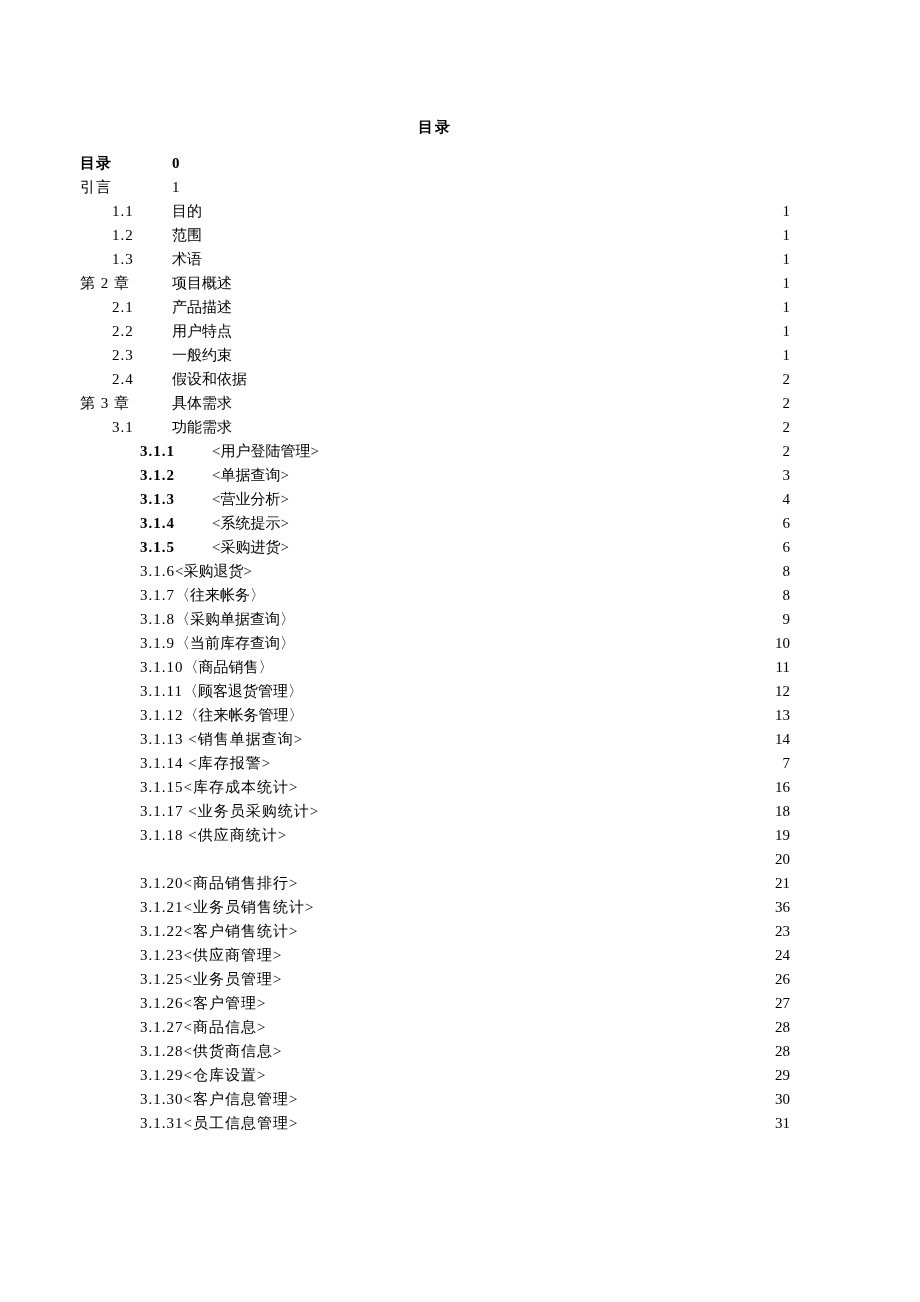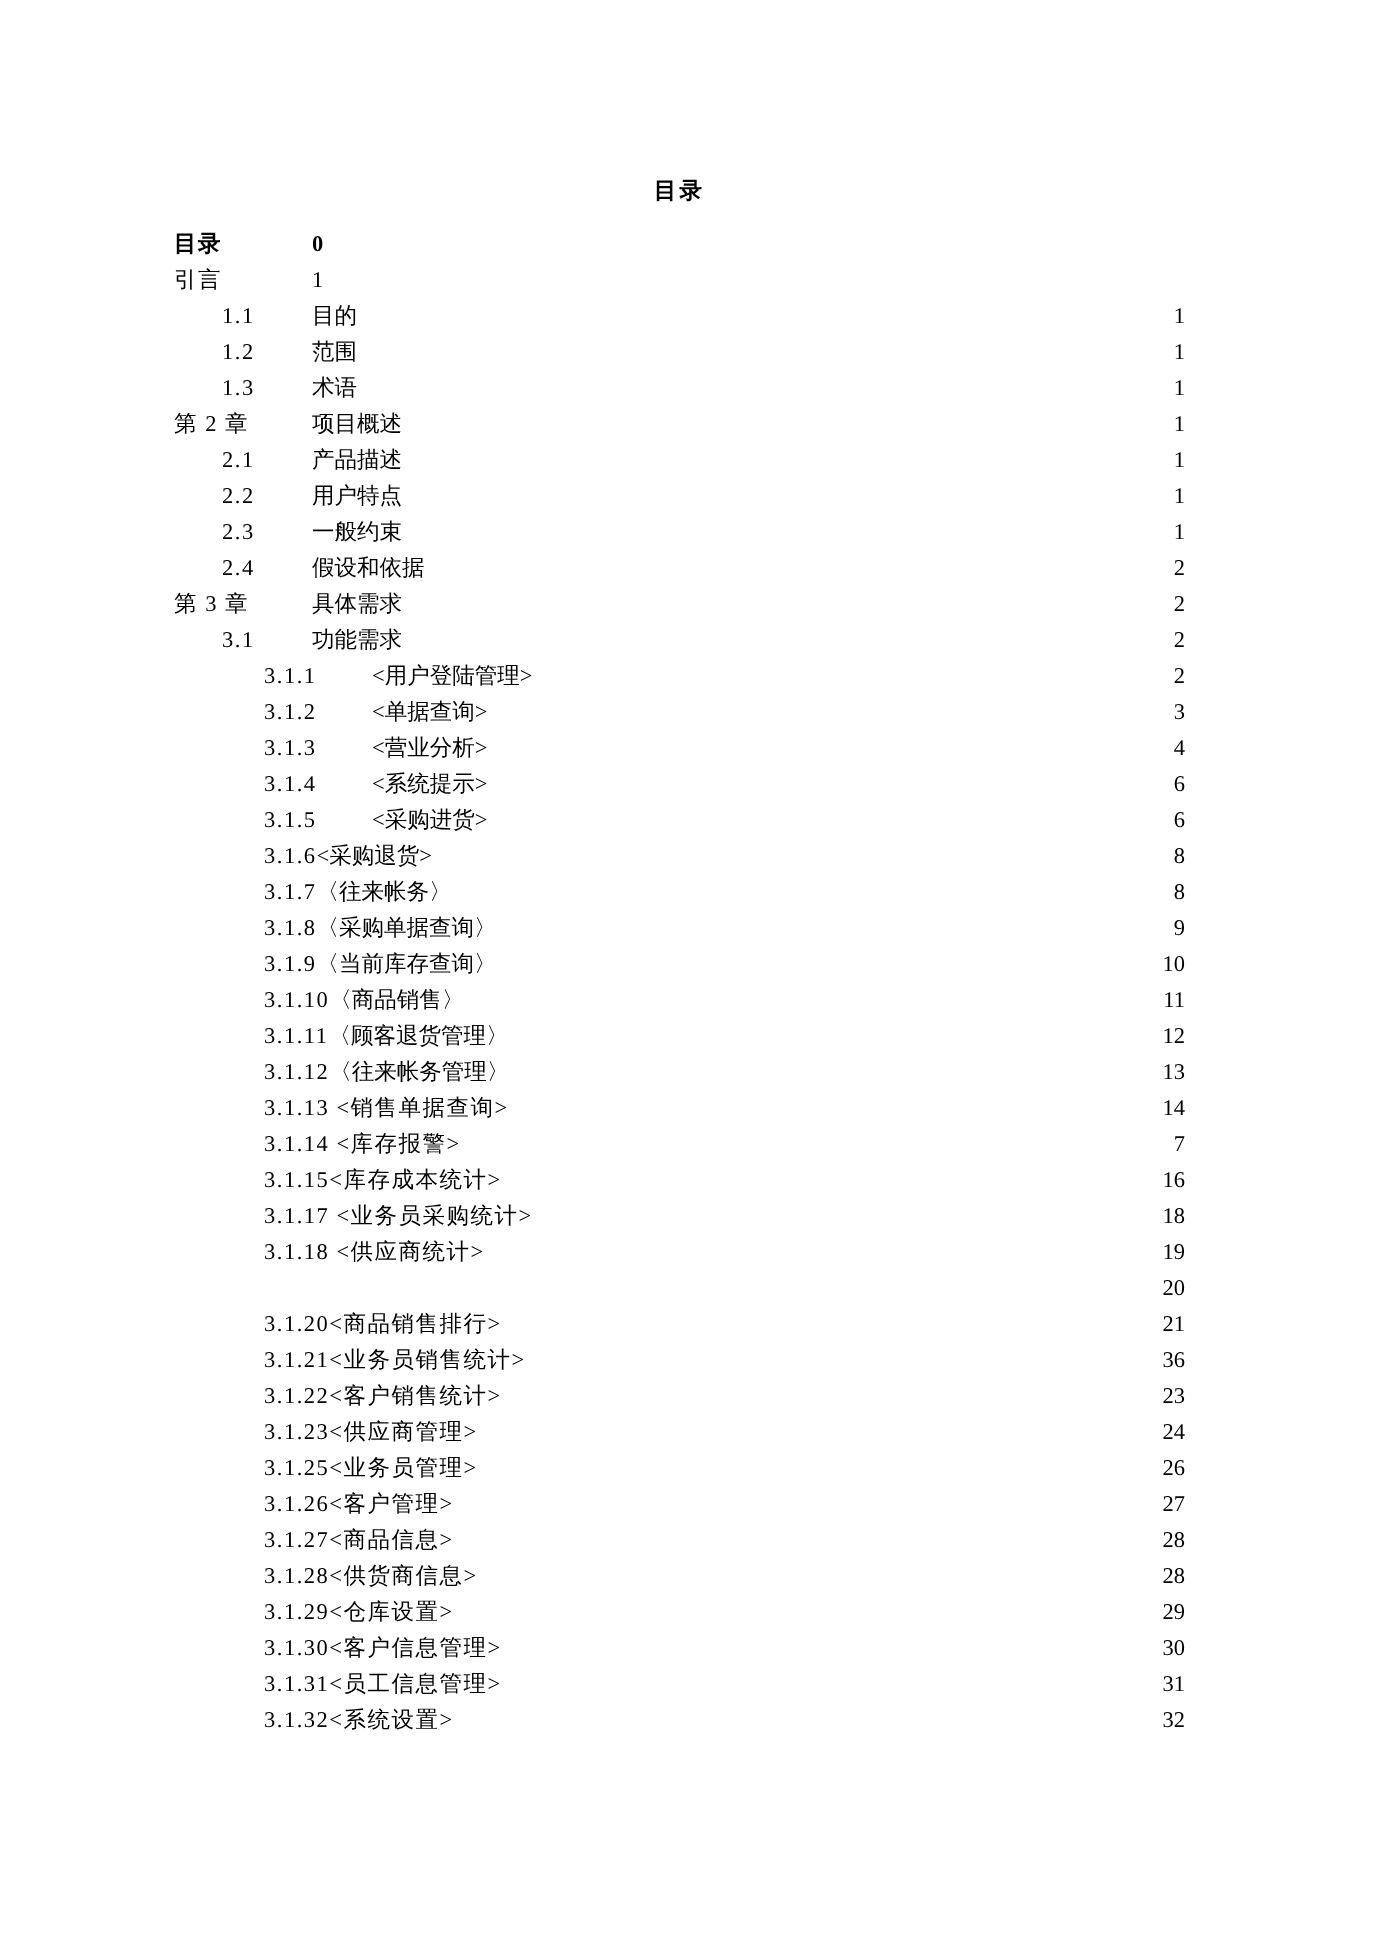--- a/index.html
+++ b/index.html
@@ -7,21 +7,21 @@
     padding: 0;
     background: #fff;
     font-family: "SimSun", "宋体", serif;
     font-size: 15px;
     color: #000;
   }
   .page {
     width: 920px;
     height: 1302px;
     box-sizing: border-box;
-    padding: 118px 130px 0 116px;
+    padding: 118px 130px 0 80px;
     position: relative;
   }
   .doc-title {
     text-align: center;
     font-weight: bold;
     font-size: 15px;
     margin-bottom: 14px;
     letter-spacing: 2px;
   }
   .toc-line {
@@ -53,21 +53,21 @@
     right: 0;
     bottom: 0;
   }
   .seg-page {
     flex: 0 0 auto;
     padding-left: 2px;
   }
   .bold { font-weight: bold; }
   .lvl0-num { width: 92px; }
   .lvl1-num { padding-left: 32px; width: 92px; box-sizing: border-box; }
-  .lvl2-num { padding-left: 60px; width: 132px; box-sizing: border-box; }
+  .lvl2-num { padding-left: 60px; width: 132px; box-sizing: border-box; font-weight: bold; }
   .lvl2b-num { padding-left: 60px; }
   .sans { font-family: Liberation Serif, serif; }
 </style>
 </head>
 <body>
 
 <div class="page">
   <div class="doc-title">目录</div>
   <div id="toc-container">
       <div class="toc-line bold">
@@ -287,19 +287,14 @@
       <div class="toc-line ">
         <span class="seg-number lvl2b-num sans">3.1.30&lt;客户信息管理&gt;</span>
         <span class="seg-leader"></span>
         <span class="seg-page">30</span>
       </div>
       <div class="toc-line ">
         <span class="seg-number lvl2b-num sans">3.1.31&lt;员工信息管理&gt;</span>
         <span class="seg-leader"></span>
         <span class="seg-page">31</span>
       </div>
-      <div class="toc-line ">
-        <span class="seg-number lvl2b-num sans">3.1.32&lt;系统设置&gt;</span>
-        <span class="seg-leader"></span>
-        <span class="seg-page">32</span>
-      </div>
     </div>
 </div>
 
 </body></html>

